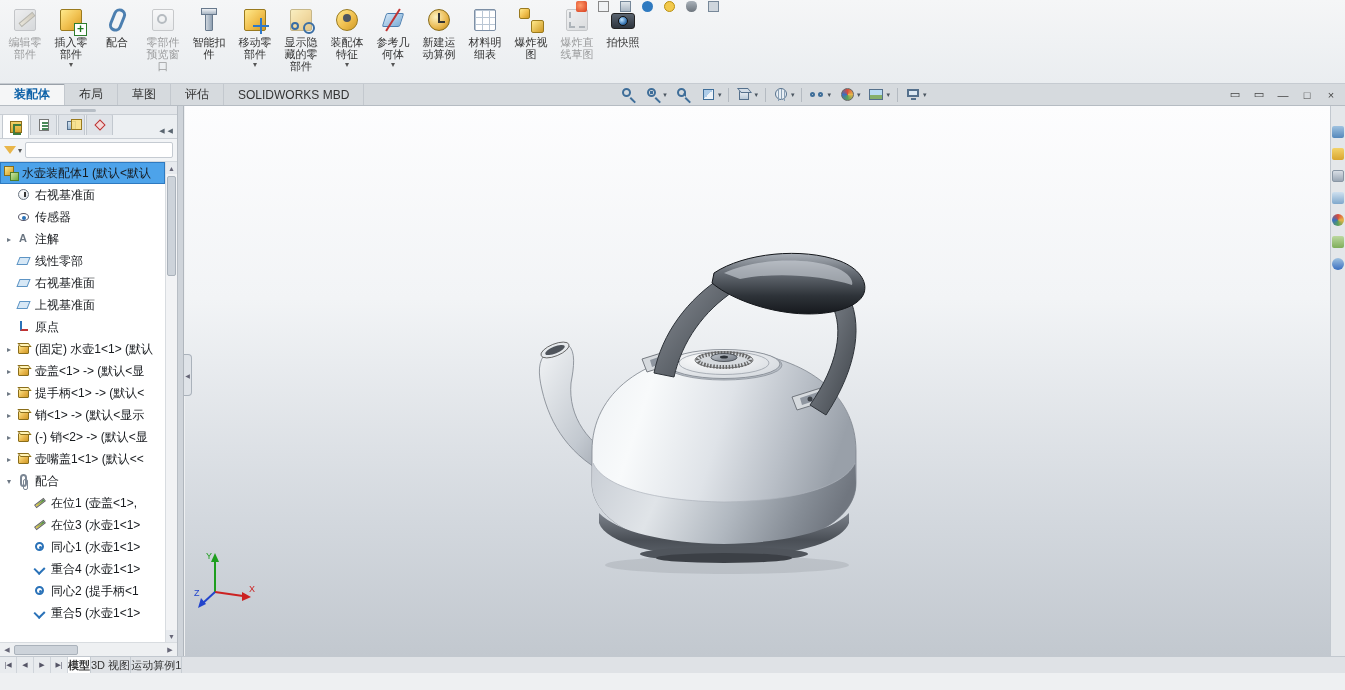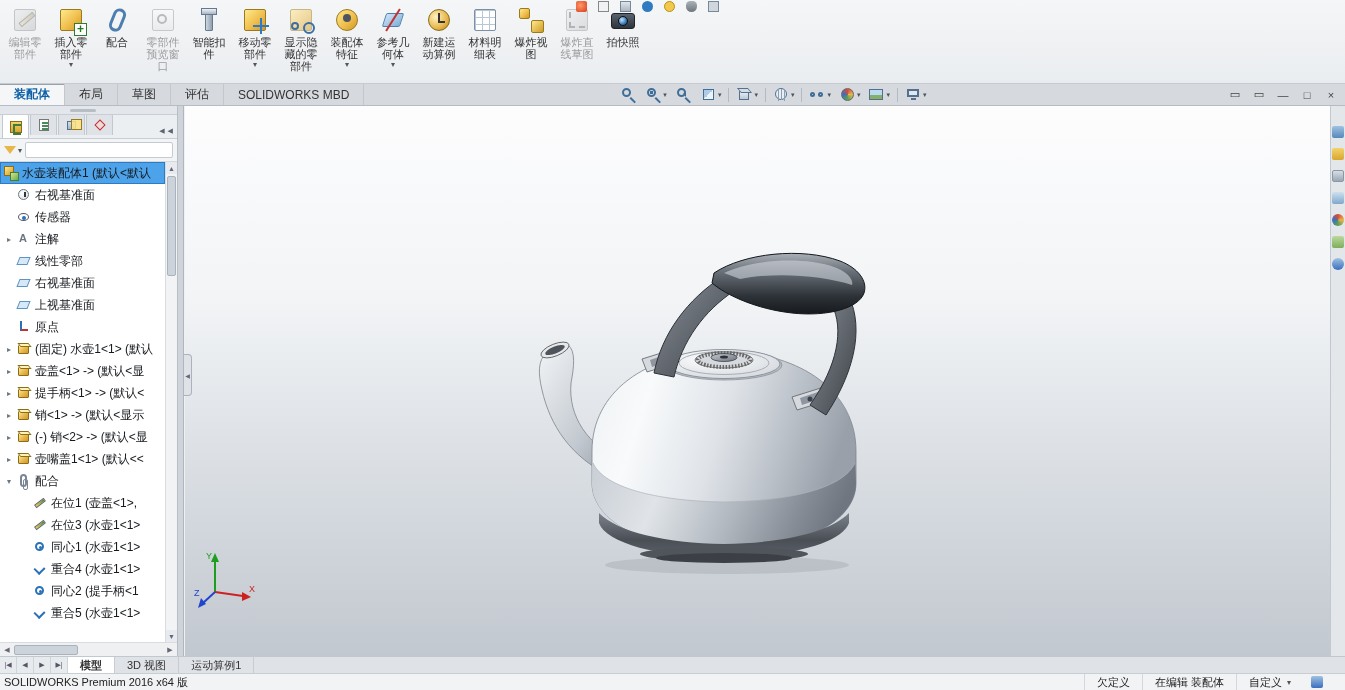--- a/index.html
+++ b/index.html
@@ -166,21 +166,21 @@
   .tp-library{background:linear-gradient(#f3d36a,#d9a62f);}
   .tp-explorer{background:linear-gradient(#d8dee5,#9aa7b5);border:1px solid #8a97a5;}
   .tp-palette{background:linear-gradient(#cfe0ef,#7fa8cc);}
   .tp-appearance{background:conic-gradient(#d94a3a,#e8b54a,#58a05a,#3a6fc0,#d94a3a);border-radius:50%;}
   .tp-props{background:linear-gradient(#bcd8a0,#7fae5a);}
   .tp-forum{background:linear-gradient(#9fc2e0,#3a6fc0);border-radius:50%;}
 
   
   .doctabs{position:absolute;left:0;top:656px;width:100%;height:17px;background:#dfe2e6;border-top:1px solid #c2c8cf;display:flex;align-items:stretch;font-size:11px;}
   .dnav{width:17px;display:flex;align-items:center;justify-content:center;color:#556;font-size:7px;border-right:1px solid #cfd4da;background:#e8ebee;cursor:default;}
-  .dtab{padding:0 12px;display:flex;align-items:center;border-right:1px solid #c6ccd2;color:#333;cursor:default;}
+  .dtab{padding:0 0;display:flex;align-items:center;border-right:1px solid #c6ccd2;color:#333;cursor:default;}
   .dtab.active{background:#fff;font-weight:bold;}
   .statusbar{position:absolute;left:0;top:673px;width:100%;height:17px;background:#f2f3f5;border-top:1px solid #c8cdd2;display:flex;align-items:center;font-size:11px;color:#222;padding-left:4px;}
   .status-right{margin-left:auto;display:flex;align-items:center;height:100%;}
   .sitem{padding:0 12px;border-left:1px solid #d4d8dc;display:flex;align-items:center;height:100%;white-space:nowrap;}
   .sitem.dd::after{content:"▾";font-size:8px;color:#555;margin-left:5px;}
   .status-icon{width:12px;height:12px;background:linear-gradient(#9fc2e0,#3a6fc0);border-radius:2px;margin:0 8px;}
   .resize-grip{width:14px;height:100%;}
 </style>
 </head>
 <body>
@@ -852,33 +852,14 @@
         <div class="dtab">
           <span>3D 视图</span>
         </div>
 
         <div class="dtab">
           <span>运动算例1</span>
         </div>
       </div>
   </div>
 
-  <div class="statusbar">
-    <div class="status-left">SOLIDWORKS Premium 2016 x64 版</div>
-    <div class="status-right">
-
-        <div class="sitem">
-          <span>欠定义</span>
-        </div>
-
-        <div class="sitem">
-          <span>在编辑 装配体</span>
-        </div>
-
-        <div class="sitem dd">
-          <span>自定义</span>
-        </div>
-      </div>
-    <span class="status-icon"></span>
-    <span class="resize-grip"></span>
-  </div>
 
 </div>
 
 </body></html>

